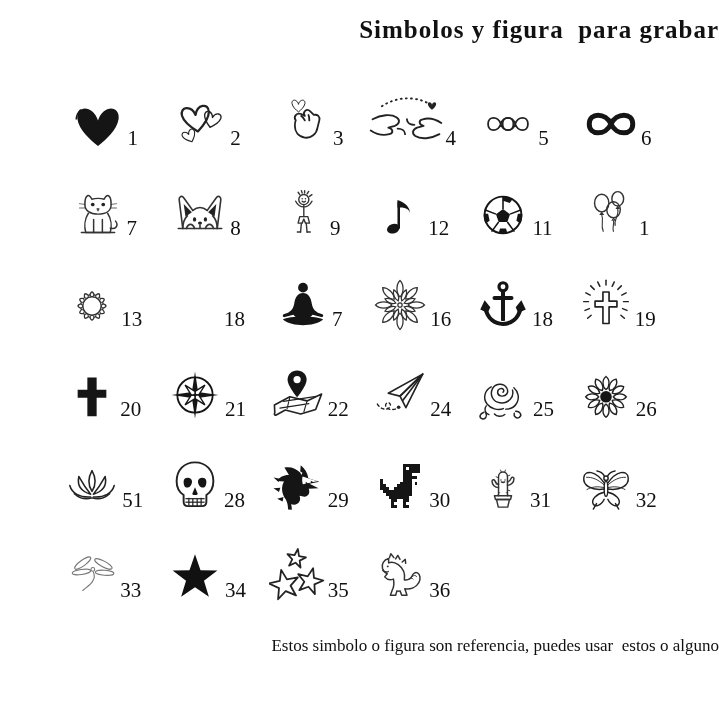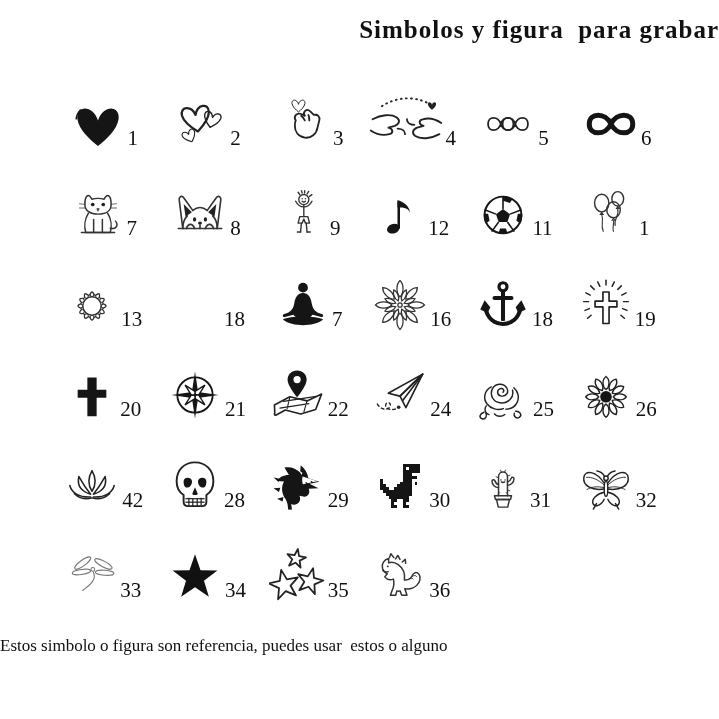--- a/index.html
+++ b/index.html
@@ -6,21 +6,21 @@
   body{width:719px;height:719px;background:#ffffff;position:relative;overflow:hidden;
        font-family:"Liberation Serif",serif;color:#111;}
   .title{position:absolute;top:16px;left:0;width:719px;text-align:right;margin:0;
          font-size:25px;font-weight:bold;letter-spacing:1px;white-space:pre-wrap;}
   .grid{position:absolute;top:62px;left:52px;width:616px;
         display:grid;grid-template-columns:repeat(6,1fr);grid-auto-rows:90.5px;}
   .cell{display:flex;align-items:flex-end;justify-content:center;}
   .icon{display:block;line-height:0;}
   .icon svg{display:block;}
   .num{font-size:21px;line-height:1;padding:0 0 4px 1px;}
-  .footer{position:absolute;top:633px;left:0;width:719px;text-align:left;margin:0;
+  .footer{position:absolute;top:633px;left:0;width:719px;text-align:right;margin:0;
           font-size:17px;line-height:1.55;white-space:pre-wrap;}
 </style>
 </head>
 <body>
 
 <div>
   <h1 class="title">Simbolos y figura  para grabar</h1>
   <div class="grid">
       <div class="cell">
         <span class="icon">
@@ -412,21 +412,21 @@
             <g fill="none" stroke="#222" stroke-width="1.7" stroke-linejoin="round" stroke-linecap="round">
               <path d="M32 15c-4.2 7.4-4.6 15.8 0 23 4.6-7.2 4.2-15.6 0-23Z"></path>
               <path d="M17.5 21.5c-2 9.4 2.4 16.6 13 19.5-6.6-8-9.6-13.4-13-19.5Z"></path>
               <path d="M46.5 21.5c2 9.4-2.4 16.6-13 19.5 6.6-8 9.6-13.4 13-19.5Z"></path>
               <path d="M7.5 31.5c2.2 8.2 10.6 13.4 23 12.6"></path>
               <path d="M56.5 31.5c-2.2 8.2-10.6 13.4-23 12.6"></path>
               <path d="M12.5 40.5c5.4 4.8 13 6.6 19.5 4.6M51.5 40.5c-5.4 4.8-13 6.6-19.5 4.6"></path>
             </g>
           </svg>
         </span>
-        <span class="num">42</span>
+        <span class="num">51</span>
       </div>
       <div class="cell">
         <span class="icon">
           <svg viewBox="0 0 64 64" width="56" height="58">
             <path d="M32 5C19.5 5 11 14 11 26.5c0 7 3 12.6 8 15.8V50c0 3 2 5 5 5h16c3 0 5-2 5-5v-7.7c5-3.2 8-8.8 8-15.8C53 14 44.5 5 32 5Z" fill="none" stroke="#222" stroke-width="2.2" stroke-linejoin="round"></path>
             <path d="M19 26.5c.2-5.5 9.8-5.3 9.6.6-.2 4-3 7-6.1 6.7-2.4-.2-3.6-3.3-3.5-7.3Z" fill="#151515"></path>
             <path d="M45 26.5c-.2-5.5-9.8-5.3-9.6.6.2 4 3 7 6.1 6.7 2.4-.2 3.6-3.3 3.5-7.3Z" fill="#151515"></path>
             <path d="M32 33.5 28.8 41c1.4 1.8 5 1.8 6.4 0Z" fill="#151515"></path>
             <g stroke="#222" stroke-width="1.4" fill="none">
               <path d="M21 46.5h22"></path>

